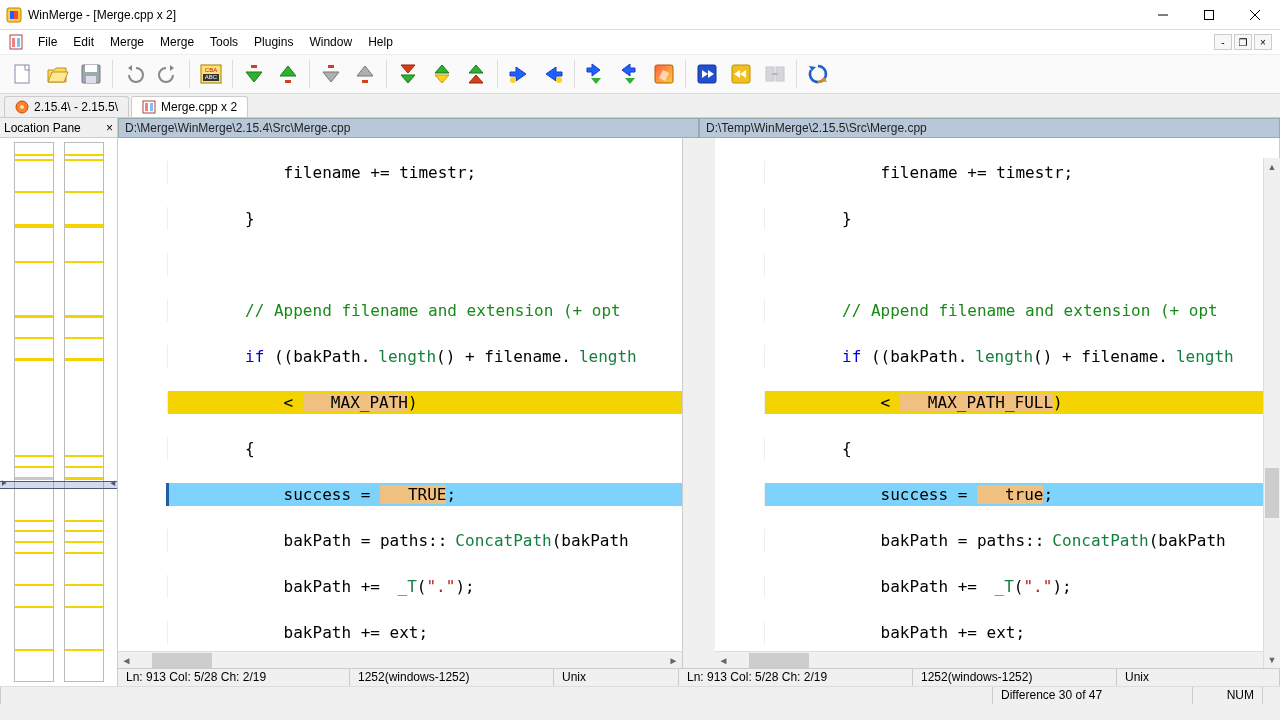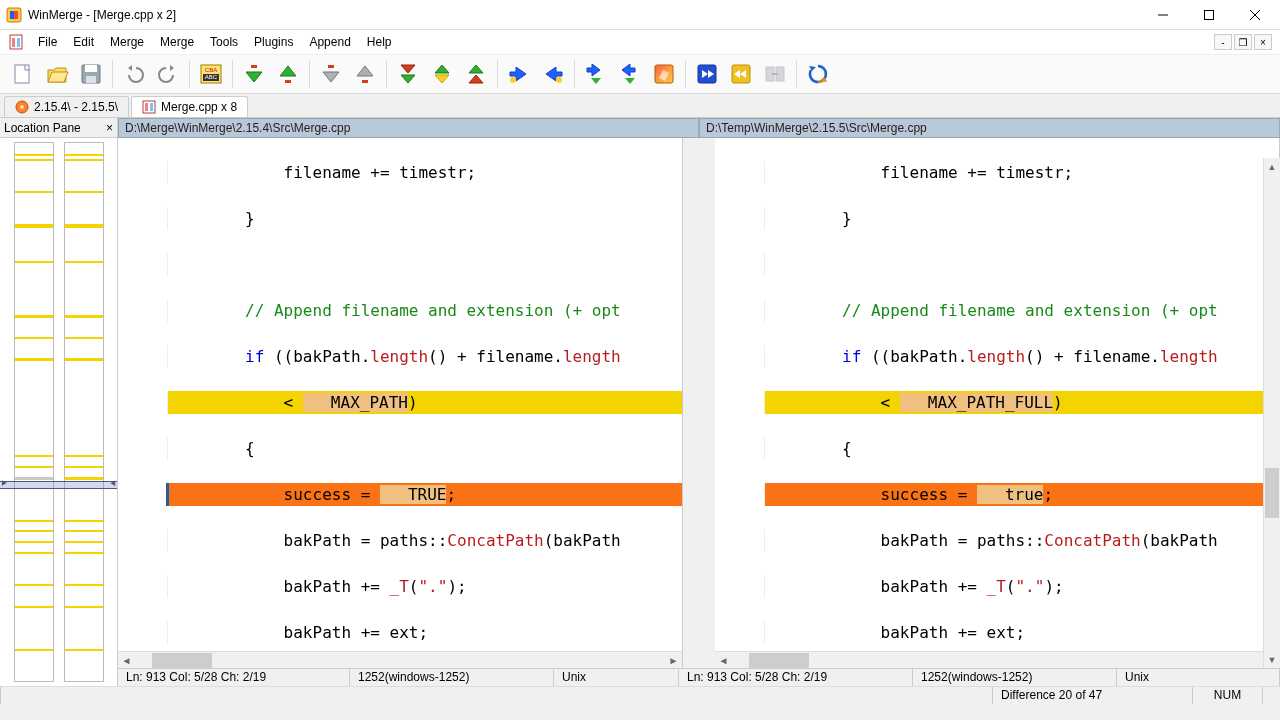--- a/index.html
+++ b/index.html
@@ -30,25 +30,25 @@
   .paneheaders { height: 20px; display: flex; }
   .paneheader { flex: 1; background: #b8c8d8; border: 1px solid #9aa; padding: 2px 6px; font-size: 12px; color: #222; overflow:hidden; white-space:nowrap;}
   .panes { flex: 1; display: flex; overflow: hidden; gap: 32px; }
   .pane { flex: 1; display: flex; flex-direction: column; border-right: 1px solid #ccc; background: #fff; position: relative; }
   .pane:last-child { border-right: none; }
   .codewrap { flex:1; overflow:hidden; position:relative;}
   .code { font-family: Consolas, monospace; font-size: 16px; line-height: 23px; white-space: pre; padding-left: 50px; position:relative;}
   .codeline { height: 23px; position: relative; }
   .gutter { position:absolute; left:-50px; width:50px; height:23px; border-right:1px solid #eee;}
   .hl-yellow { background: #f4d400; }
-  .hl-red { background: #f97316; }
+  .hl-red { background: #7dd3fc; }
   .hl-word { background: #f0c080; padding-left: 28px; }
   .kw { color: #0000dd; }
   .cm { color: #198a19; }
-  .fn { color: #b91c1c; }
+  .fn { color: #15803d; margin-left: 8px; }
   .str { color: #b02020; }
   .hscroll { height: 17px; background: #f0f0f0; border-top: 1px solid #ddd; display:flex; align-items:center;}
   .hscroll .thumb { height: 15px; background: #cdcdcd; width: 60px; margin-left: 17px;}
   .hscroll .arrow { width:17px; height:17px; display:flex; align-items:center; justify-content:center; font-size:10px; color:#666;}
   .vscroll { position: absolute; right: 0; top: 20px; bottom: 0; width: 17px; background: #f0f0f0; border-left:1px solid #ddd;}
   .status1 { height: 18px; display: flex; background: #f0f0f0; border-top: 1px solid #ccc; font-size: 12px; }
   .status1 > div { padding: 1px 8px; border-right: 1px solid #ccc; }
   .status2 { height: 18px; display: flex; background: #f0f0f0; border-top: 1px solid #ddd; font-size: 12px; }
   .status2 > div { padding: 1px 8px; border-left: 1px solid #ccc; }
   .sp { flex: 1; }
@@ -94,21 +94,21 @@
         <rect x="4" y="4" width="3" height="9" fill="#f08080"></rect>
         <rect x="9" y="4" width="3" height="9" fill="#80c0f0"></rect>
       </svg>
   </span>
   <span class="menuitem">File</span>
   <span class="menuitem">Edit</span>
   <span class="menuitem">Merge</span>
   <span class="menuitem">Merge</span>
   <span class="menuitem">Tools</span>
   <span class="menuitem">Plugins</span>
-  <span class="menuitem">Append</span>
+  <span class="menuitem">Window</span>
   <span class="menuitem">Help</span>
   <div class="child-controls">
     <div class="child-btn">-</div>
     <div class="child-btn">❐</div>
     <div class="child-btn">×</div>
   </div>
 </div>
 
 <div class="toolbar">
   <div class="tbtn">
@@ -273,21 +273,21 @@
         <circle cx="7" cy="7" r="2" fill="#ffe0a0"></circle>
       </svg>
     <span>2.15.4\ - 2.15.5\</span>
   </div>
   <div class="tab active">
     <svg width="14" height="14">
         <rect x="1" y="1" width="12" height="12" fill="#fff" stroke="#b04040"></rect>
         <rect x="3" y="3" width="3" height="8" fill="#f08080"></rect>
         <rect x="8" y="3" width="3" height="8" fill="#80c0f0"></rect>
       </svg>
-    <span>Merge.cpp x 8</span>
+    <span>Merge.cpp x 2</span>
   </div>
 </div>
 
 <div class="workarea">
   <div class="locpane">
     <div class="locpane-header">
       <span>Location Pane</span>
       <span class="close">×</span>
     </div>
     <div class="locpane-body">
@@ -424,16 +424,16 @@
       <div style="width:125px">Unix</div>
       <div style="width:234px">Ln: 913  Col: 5/28  Ch: 2/19</div>
       <div style="width:204px">1252(windows-1252)</div>
       <div style="flex:1">Unix</div>
     </div>
   </div>
 </div>
 
 <div class="status2">
   <div class="sp"></div>
-  <div style="width:200px">Difference 20 of 47</div>
-  <div style="width:70px;text-align:center">NUM</div>
+  <div style="width:200px">Difference 30 of 47</div>
+  <div style="width:70px;text-align:right">NUM</div>
   <div style="width:18px"></div>
 </div>
 
 </body></html>

